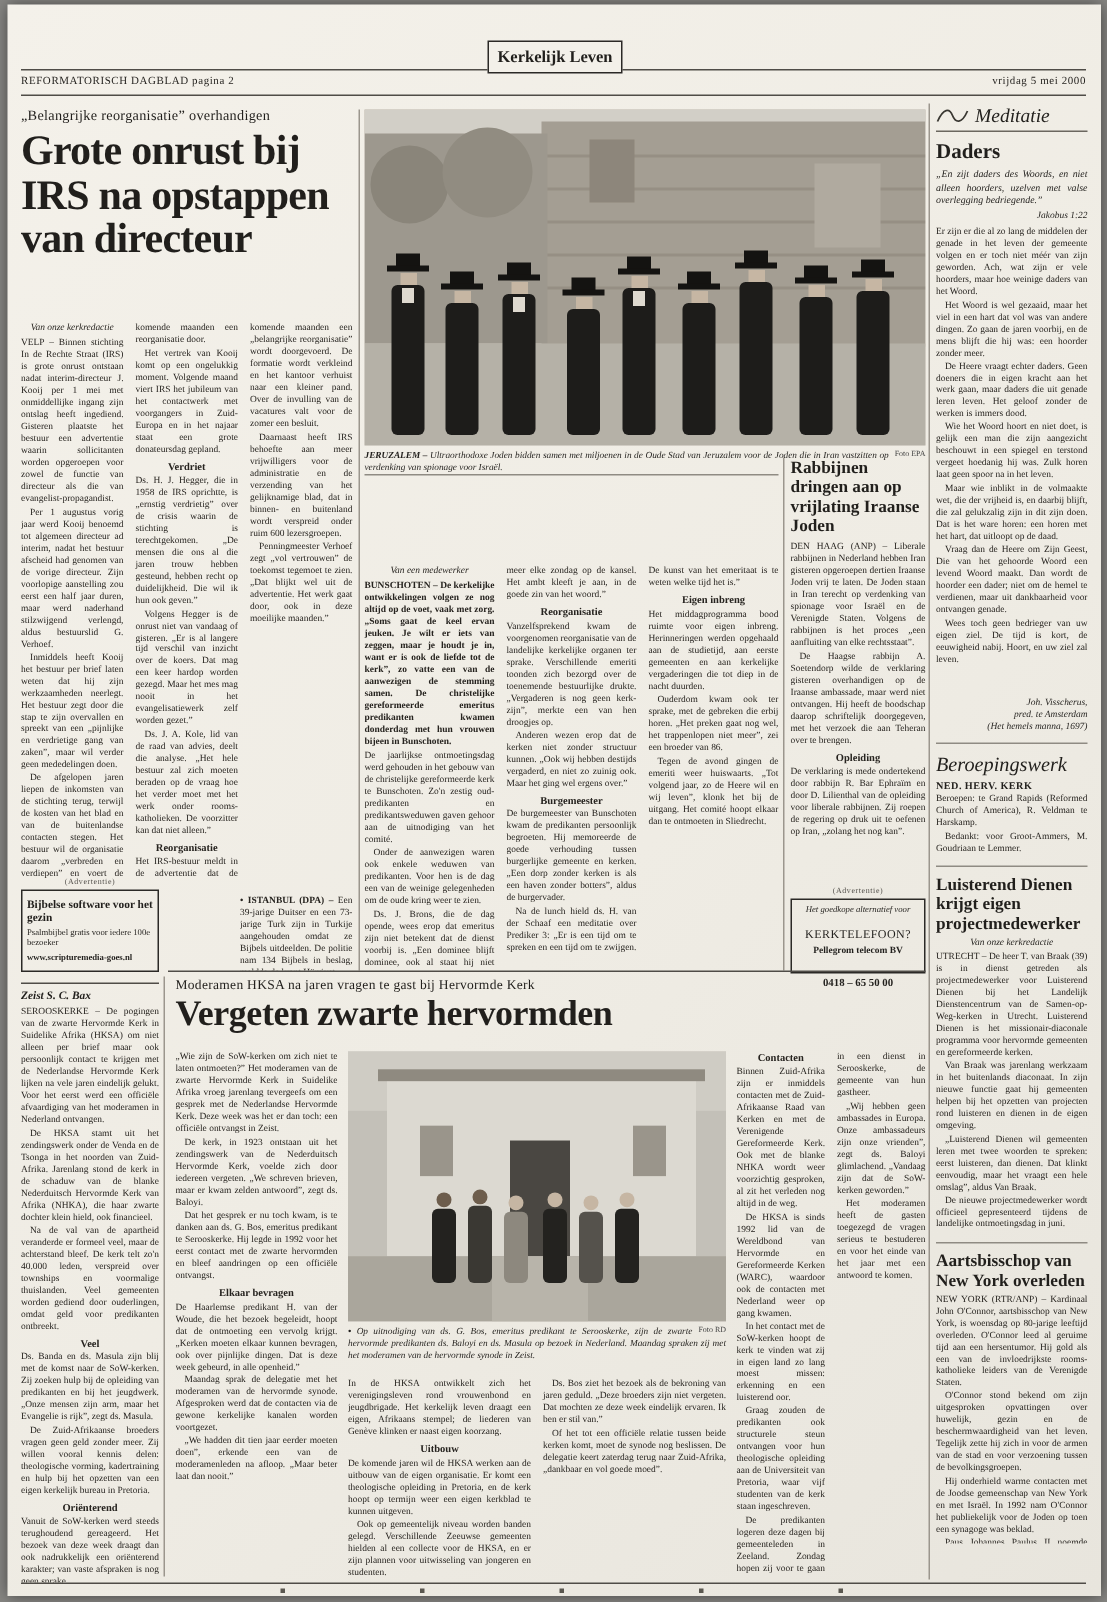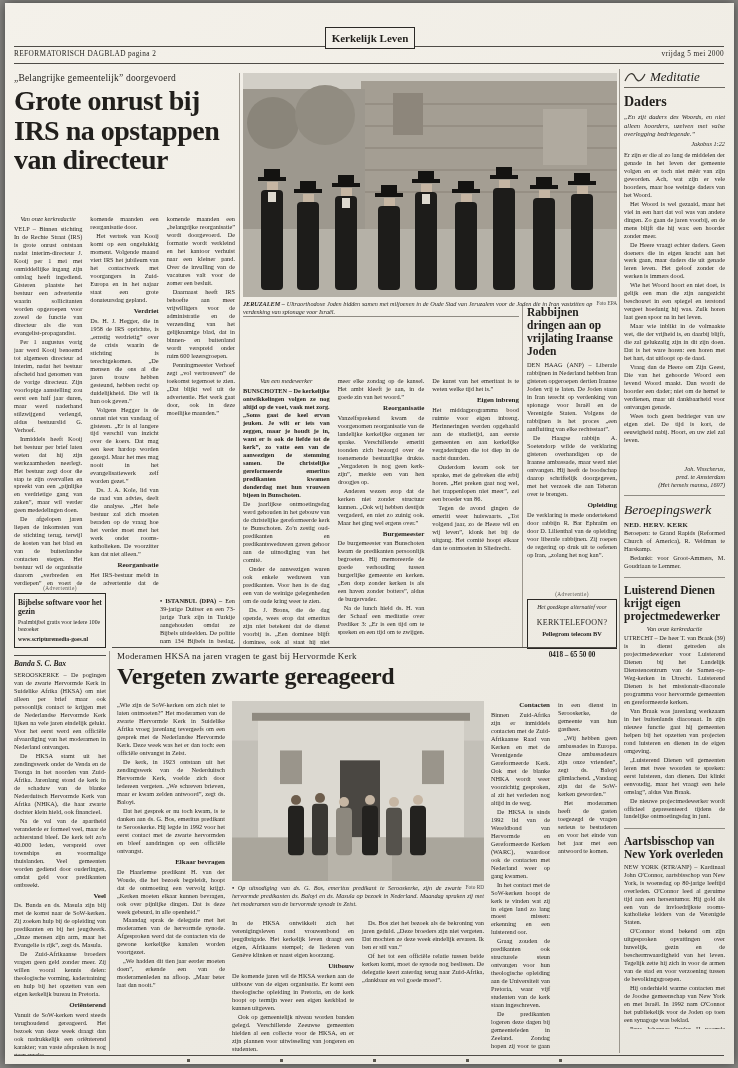--- a/index.html
+++ b/index.html
@@ -9,21 +9,21 @@
          background:linear-gradient(135deg,#f4f1ea 0%,#efece4 55%,#e8e5dd 100%);
          box-shadow:0 0 10px rgba(0,0,0,.55)}
   .abs{position:absolute}
   .hr{position:absolute;height:1px;background:#4f4c47}
   .vr{position:absolute;width:1px;background:#9b968d}
   .flow{font-size:6.3px;line-height:1.27;text-align:justify;color:#26231f;overflow:hidden;hyphens:auto}
   .bp{margin:0 0 1px;text-indent:6px}
   div[data-bind-list] .bp:first-child{text-indent:0}
   .c3{column-count:3;column-gap:8px;column-fill:auto;height:100%}
   .c2{column-count:2;column-gap:8px;column-fill:auto;height:100%}
-  .sub{font-weight:bold;font-size:7px;margin:3px 0 1px;break-after:avoid;text-align:right}
+  .sub{font-weight:bold;font-size:7px;margin:3px 0 1px;break-after:avoid;text-align:center}
   .byline{font-style:italic;text-align:center;margin:0 0 2px;font-size:6.3px}
   .lead{font-weight:bold;margin:0 0 1.5px}
   .kicker{font-size:9.5px;letter-spacing:.2px}
   .h-irs{font-size:28px;font-weight:bold;line-height:1.06;letter-spacing:-.5px;margin-top:3px}
   .h-emeriti{font-size:16.5px;font-weight:bold;line-height:1.12;margin-top:2px}
   .h-rab{font-size:11.5px;font-weight:bold;line-height:1.14}
   .h-hksa{font-size:24px;font-weight:bold;letter-spacing:-.3px;margin-top:2px}
   .h-side{font-size:11.5px;font-weight:bold;line-height:1.12;margin:4px 0 2px}
   .caption{font-size:6.2px;font-style:italic;line-height:1.3;text-align:justify}
   .credit{float:right;font-style:normal;font-size:5.3px;color:#444;margin-left:4px}
@@ -64,21 +64,21 @@
   <div class="abs masthead-small" style="left:9px;top:46px" data-bind="masthead.left">REFORMATORISCH DAGBLAD pagina 2</div>
   <div class="abs sectionbox" style="left:320px;top:24px;width:90px;height:22px" data-bind="masthead.center">Kerkelijk Leven</div>
   <div class="abs masthead-small" style="right:10px;top:46px" data-bind="masthead.right">vrijdag 5 mei 2000</div>
 
   <div class="vr" style="left:234px;top:70px;height:574px"></div>
   <div class="vr" style="left:517px;top:302px;height:342px"></div>
   <div class="vr" style="left:614px;top:66px;height:984px"></div>
   <div class="vr" style="left:104px;top:648px;height:400px"></div>
 
   <div class="abs" style="left:9px;top:70px;width:221px">
-    <div class="kicker" data-bind="irs.kicker">„Belangrijke gemeentelijk” doorgevoerd</div>
+    <div class="kicker" data-bind="irs.kicker">„Belangrijke reorganisatie” overhandigen</div>
     <h1 class="h-irs" data-bind="irs.headline">Grote onrust bij IRS na opstappen van directeur</h1>
   </div>
   <div class="abs flow c3" style="left:9px;top:212px;width:221px;height:378px">
     <div class="byline" data-bind="irs.byline">Van onze kerkredactie</div>
     <div data-bind-list="irs.body1">
         <p class="bp">VELP – Binnen stichting In de Rechte Straat (IRS) is grote onrust ontstaan nadat interim-directeur J. Kooij per 1 mei met onmiddellijke ingang zijn ontslag heeft ingediend. Gisteren plaatste het bestuur een advertentie waarin sollicitanten worden opgeroepen voor zowel de functie van directeur als die van evangelist-propagandist.</p>
         <p class="bp">Per 1 augustus vorig jaar werd Kooij benoemd tot algemeen directeur ad interim, nadat het bestuur afscheid had genomen van de vorige directeur. Zijn voorlopige aanstelling zou eerst een half jaar duren, maar werd naderhand stilzwijgend verlengd, aldus bestuurslid G. Verhoef.</p>
         <p class="bp">Inmiddels heeft Kooij het bestuur per brief laten weten dat hij zijn werkzaamheden neerlegt. Het bestuur zegt door die stap te zijn overvallen en spreekt van een „pijnlijke en verdrietige gang van zaken”, maar wil verder geen mededelingen doen.</p>
         <p class="bp">De afgelopen jaren liepen de inkomsten van de stichting terug, terwijl de kosten van het blad en van de buitenlandse contacten stegen. Het bestuur wil de organisatie daarom „verbreden en verdiepen” en voert de komende maanden een reorganisatie door.</p>
         <p class="bp">Het vertrek van Kooij komt op een ongelukkig moment. Volgende maand viert IRS het jubileum van het contactwerk met voorgangers in Zuid-Europa en in het najaar staat een grote donateursdag gepland.</p>
@@ -286,21 +286,21 @@
 
   <div class="abs" style="left:9px;top:582px;width:92px">
     <div class="adlabel" data-bind="software_ad.label">(Advertentie)</div>
     <div class="swad">
       <div class="t" data-bind="software_ad.title">Bijbelse software voor het gezin</div>
       <div class="l2" data-bind="software_ad.line2">Psalmbijbel gratis voor iedere 100e bezoeker</div>
       <div class="url" data-bind="software_ad.url">www.scripturemedia-goes.nl</div>
     </div>
   </div>
   <div class="abs" style="left:9px;top:652px;width:92px">
-    <div class="bax-head" data-bind="bax.byline">Banda S. C. Bax</div>
+    <div class="bax-head" data-bind="bax.byline">Zeist S. C. Bax</div>
     <div class="flow" style="height:384px">
       <div data-bind-list="bax.body1">
           <p class="bp">SEROOSKERKE – De pogingen van de zwarte Hervormde Kerk in Suidelike Afrika (HKSA) om niet alleen per brief maar ook persoonlijk contact te krijgen met de Nederlandse Hervormde Kerk lijken na vele jaren eindelijk gelukt. Voor het eerst werd een officiële afvaardiging van het moderamen in Nederland ontvangen.</p>
           <p class="bp">De HKSA stamt uit het zendingswerk onder de Venda en de Tsonga in het noorden van Zuid-Afrika. Jarenlang stond de kerk in de schaduw van de blanke Nederduitsch Hervormde Kerk van Afrika (NHKA), die haar zwarte dochter klein hield, ook financieel.</p>
           <p class="bp">Na de val van de apartheid veranderde er formeel veel, maar de achterstand bleef. De kerk telt zo'n 40.000 leden, verspreid over townships en voormalige thuislanden. Veel gemeenten worden gediend door ouderlingen, omdat geld voor predikanten ontbreekt.</p>
         </div>
       <h4 class="sub" data-bind="bax.sub1">Veel</h4>
       <div data-bind-list="bax.body2">
           <p class="bp">Ds. Banda en ds. Masula zijn blij met de komst naar de SoW-kerken. Zij zoeken hulp bij de opleiding van predikanten en bij het jeugdwerk. „Onze mensen zijn arm, maar het Evangelie is rijk”, zegt ds. Masula.</p>
           <p class="bp">De Zuid-Afrikaanse broeders vragen geen geld zonder meer. Zij willen vooral kennis delen: theologische vorming, kadertraining en hulp bij het opzetten van een eigen kerkelijk bureau in Pretoria.</p>
@@ -308,21 +308,21 @@
       <h4 class="sub" data-bind="bax.sub2">Oriënterend</h4>
       <div data-bind-list="bax.body3">
           <p class="bp">Vanuit de SoW-kerken werd steeds terughoudend gereageerd. Het bezoek van deze week draagt dan ook nadrukkelijk een oriënterend karakter; van vaste afspraken is nog geen sprake.</p>
         </div>
     </div>
   </div>
 
   <div class="hr" style="left:107px;top:644px;width:505px"></div>
   <div class="abs" style="left:112px;top:648px;width:500px">
     <div class="kicker" style="font-size:9px" data-bind="hksa.kicker">Moderamen HKSA na jaren vragen te gast bij Hervormde Kerk</div>
-    <h2 class="h-hksa" data-bind="hksa.headline">Vergeten zwarte gereageerd</h2>
+    <h2 class="h-hksa" data-bind="hksa.headline">Vergeten zwarte hervormden</h2>
   </div>
   <div class="abs flow" style="left:112px;top:698px;width:108px;height:352px">
     <div data-bind-list="hksa.col1">
         <p class="bp">„Wie zijn de SoW-kerken om zich niet te laten ontmoeten?” Het moderamen van de zwarte Hervormde Kerk in Suidelike Afrika vroeg jarenlang tevergeefs om een gesprek met de Nederlandse Hervormde Kerk. Deze week was het er dan toch: een officiële ontvangst in Zeist.</p>
         <p class="bp">De kerk, in 1923 ontstaan uit het zendingswerk van de Nederduitsch Hervormde Kerk, voelde zich door iedereen vergeten. „We schreven brieven, maar er kwam zelden antwoord”, zegt ds. Baloyi.</p>
         <p class="bp">Dat het gesprek er nu toch kwam, is te danken aan ds. G. Bos, emeritus predikant te Serooskerke. Hij legde in 1992 voor het eerst contact met de zwarte hervormden en bleef aandringen op een officiële ontvangst.</p>
       </div>
     <h4 class="sub" data-bind="hksa.sub_col1">Elkaar bevragen</h4>
     <div data-bind-list="hksa.col1b">
         <p class="bp">De Haarlemse predikant H. van der Woude, die het bezoek begeleidt, hoopt dat de ontmoeting een vervolg krijgt. „Kerken moeten elkaar kunnen bevragen, ook over pijnlijke dingen. Dat is deze week gebeurd, in alle openheid.”</p>

